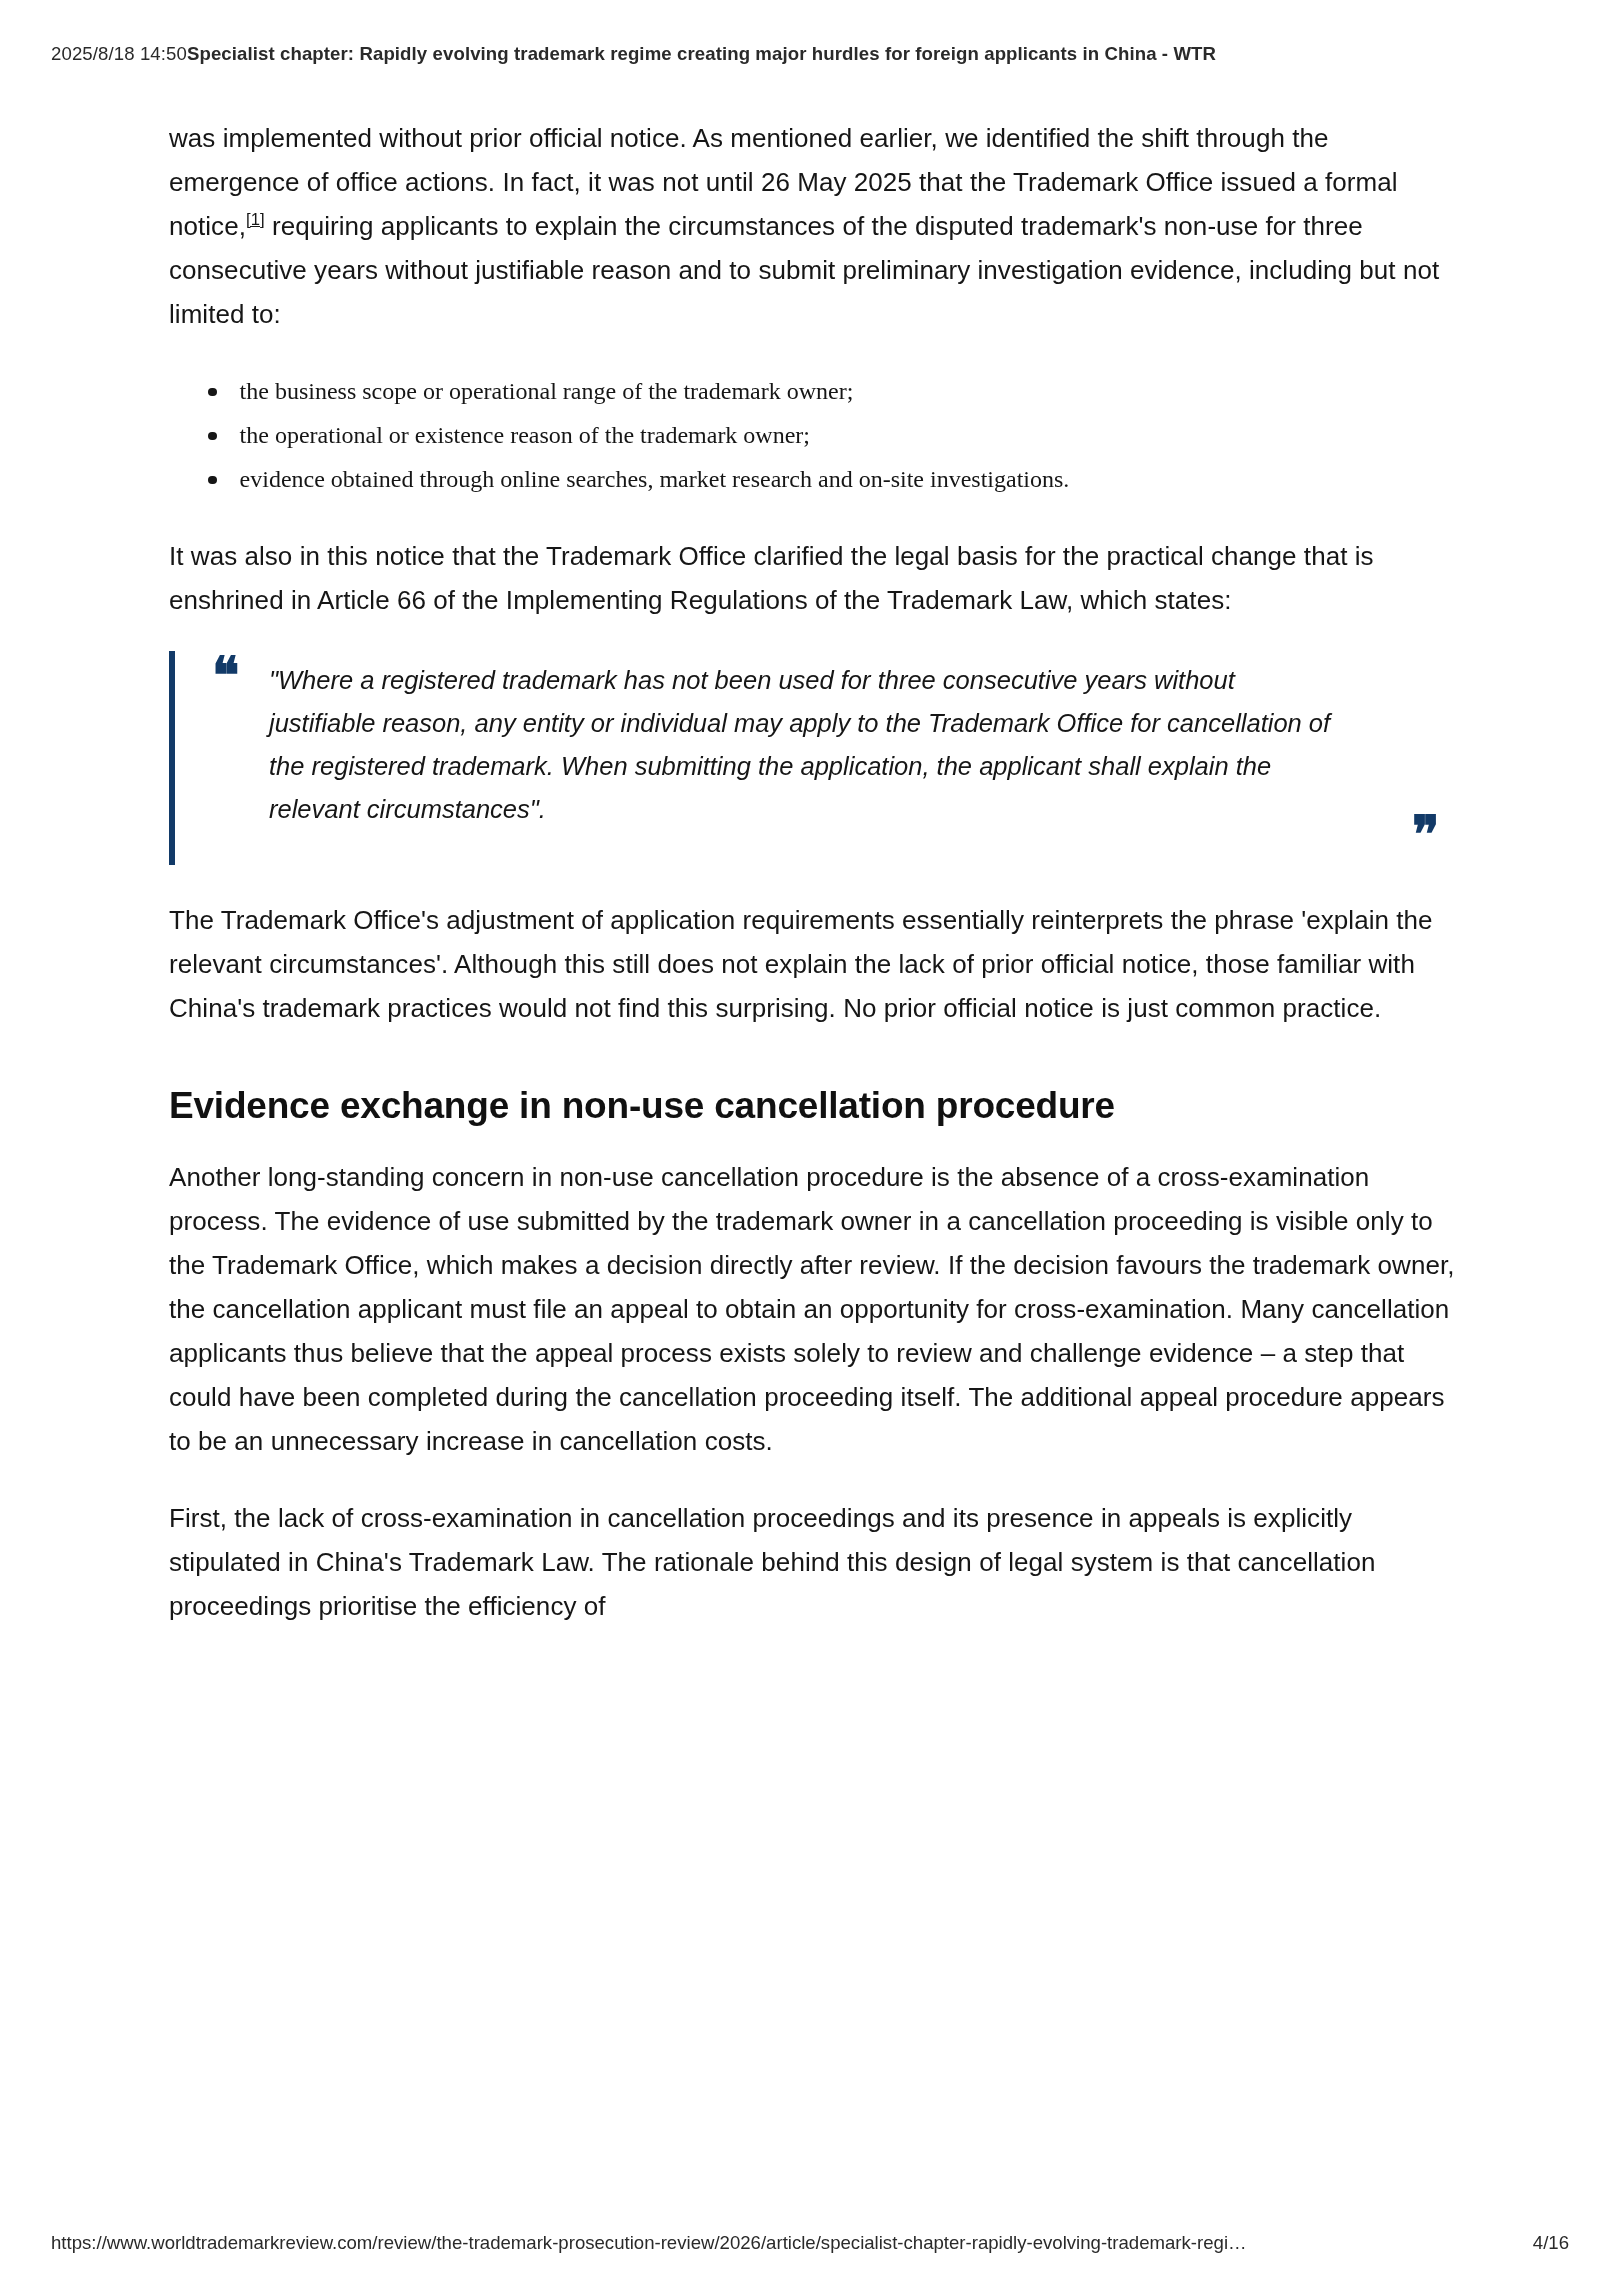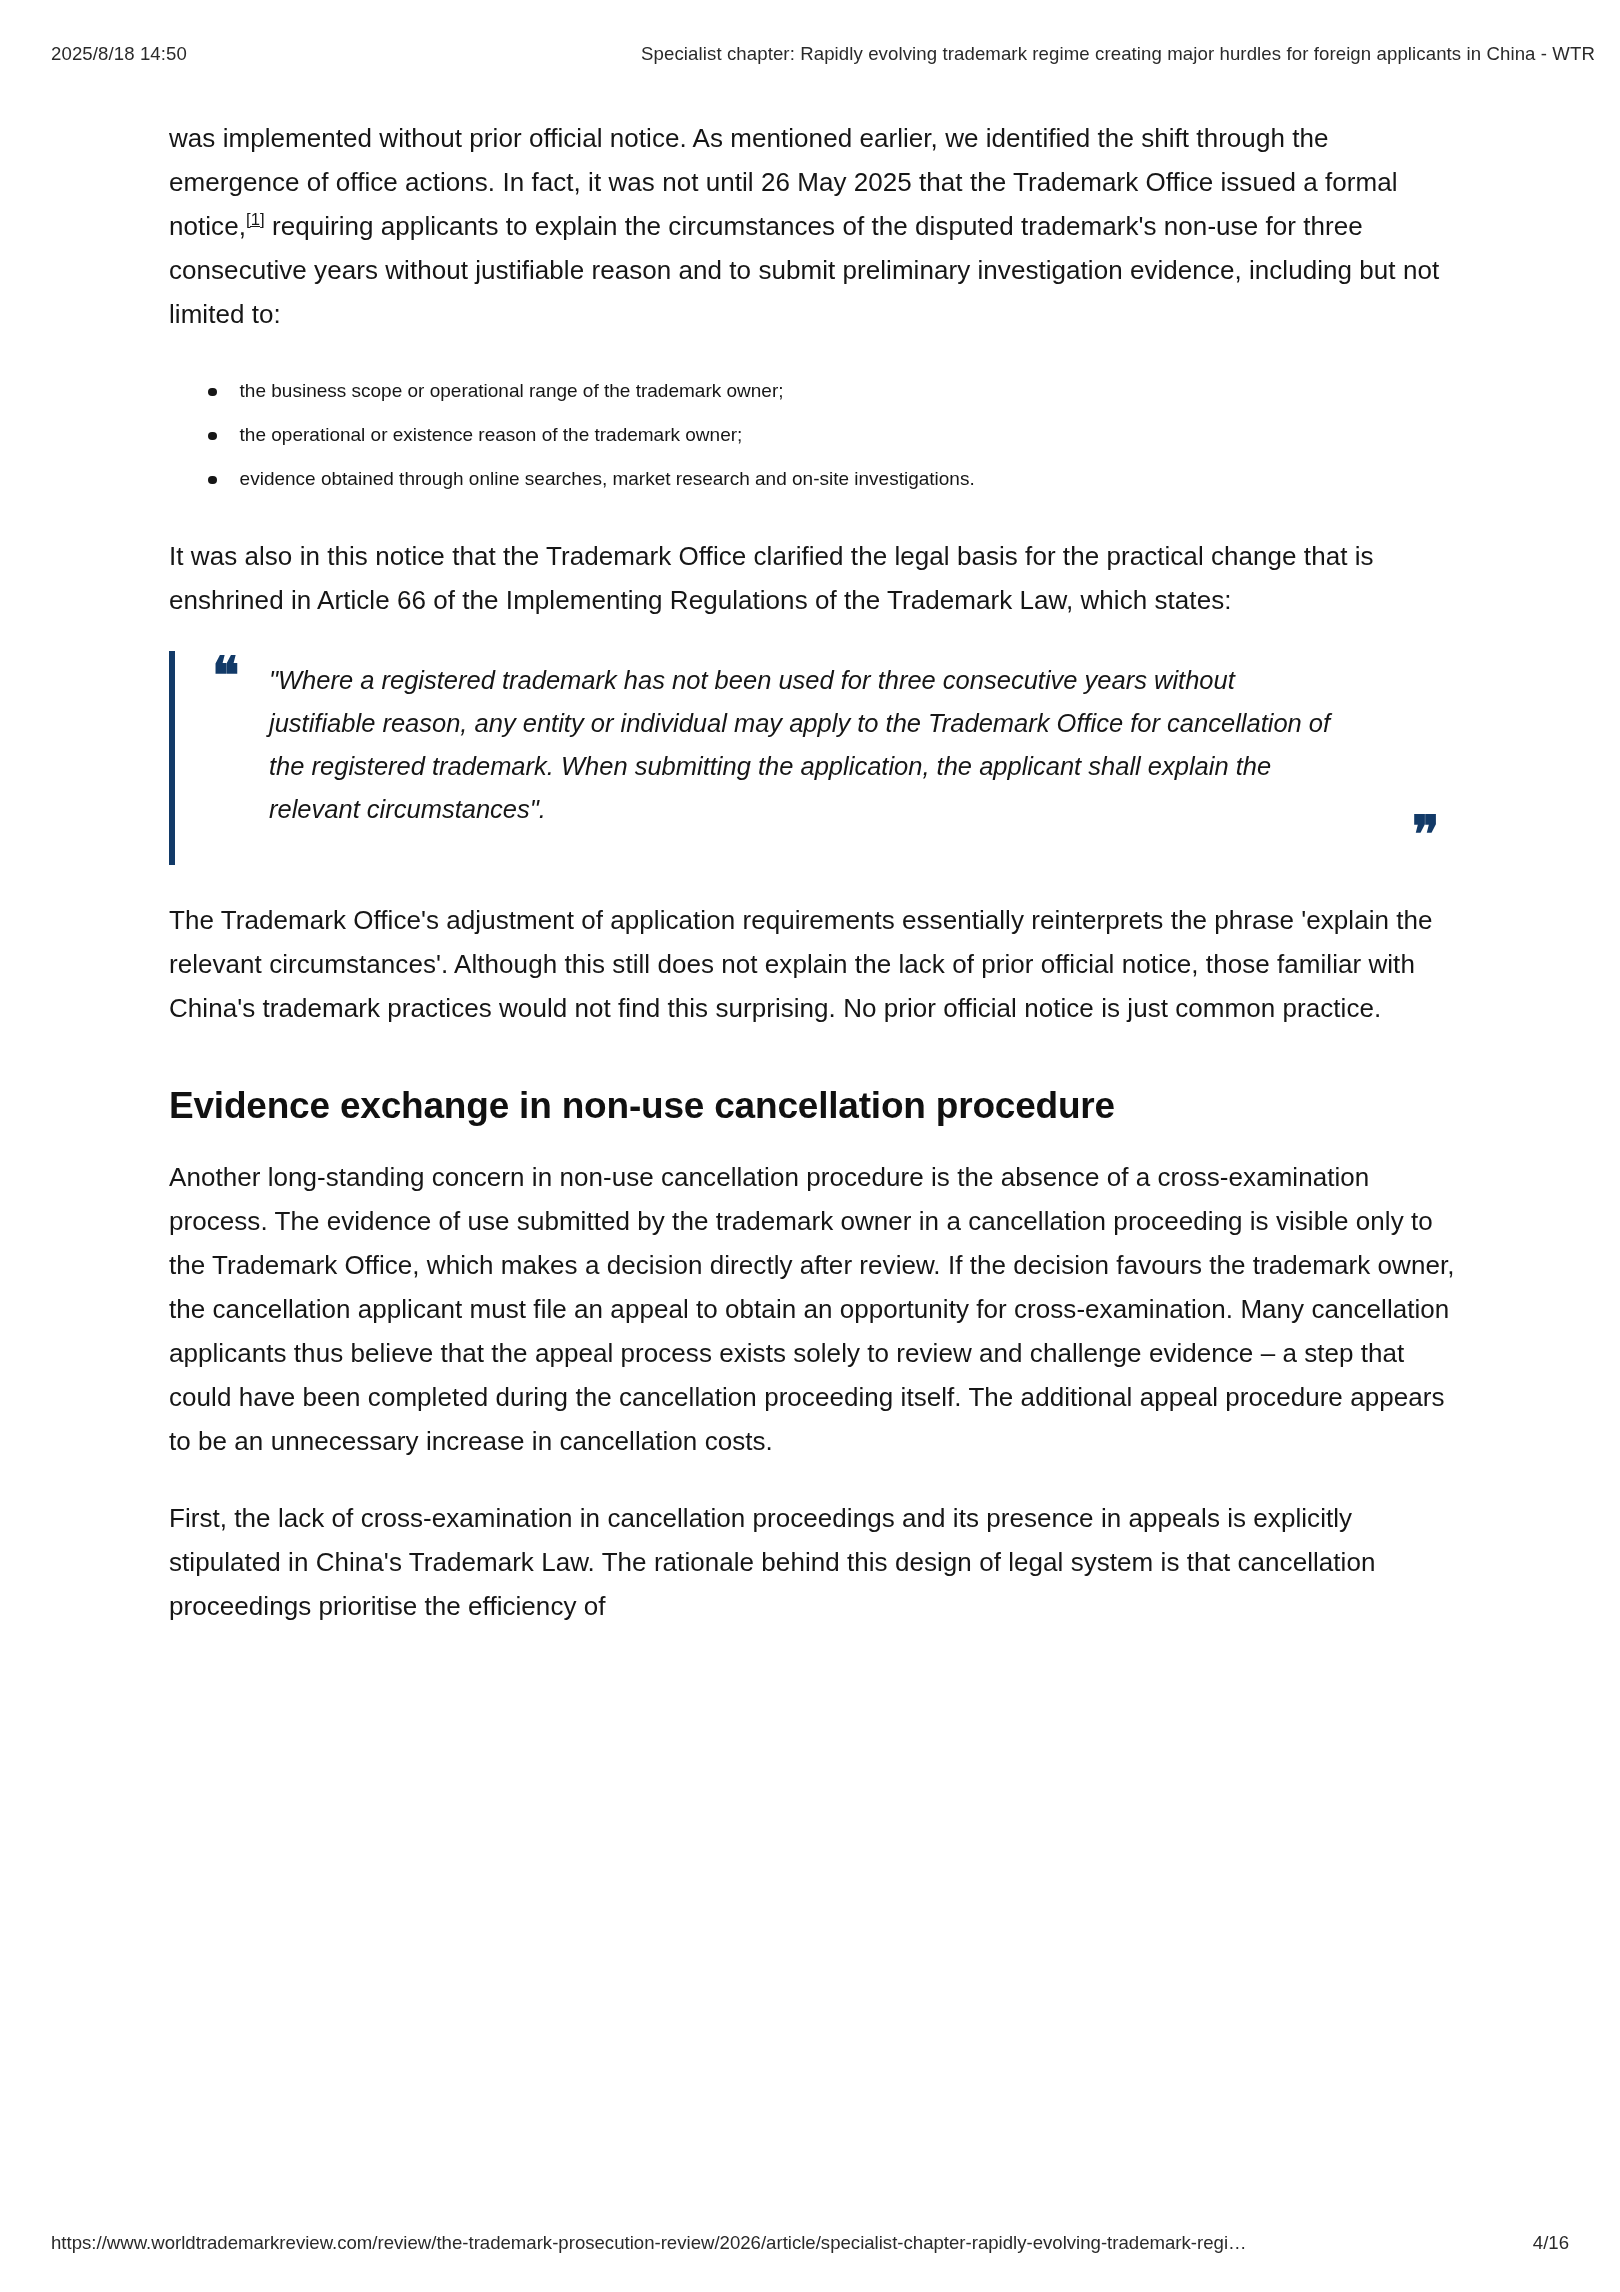--- a/index.html
+++ b/index.html
@@ -32,23 +32,24 @@
     font-size: 18.6px;
     color: #2a2a2a;
     letter-spacing: 0.1px;
   }
   .print-header .ph-date {
     padding-left: 51px;
     white-space: nowrap;
   }
   .print-header .ph-title {
     flex: 1;
-    text-align: right;
+    text-align: left;
     padding-right: 25px;
     white-space: nowrap;
+    font-weight: bold;
   }
   
   .print-footer {
     position: absolute;
     bottom: 39px;
     left: 0;
     width: 1620px;
     display: flex;
     align-items: baseline;
     font-size: 18.6px;
@@ -92,25 +93,26 @@
     color: #161616;
     text-decoration: underline;
   }
   ul.bullets {
     margin: 0 0 33px 0;
     padding-left: 53px;
     list-style: none;
   }
   ul.bullets li {
     position: relative;
-    font-size: 19px;
+    font-size: 24px;
     line-height: 44px;
     color: #161616;
     margin-bottom: 0px;
     padding-left: 17.6px;
+    font-family: Liberation Serif, serif;
   }
   ul.bullets li::before {
     content: "";
     position: absolute;
     left: -13.7px;
     top: 18.6px;
     width: 8.8px;
     height: 8.8px;
     background: #161616;
     border-radius: 50%;

